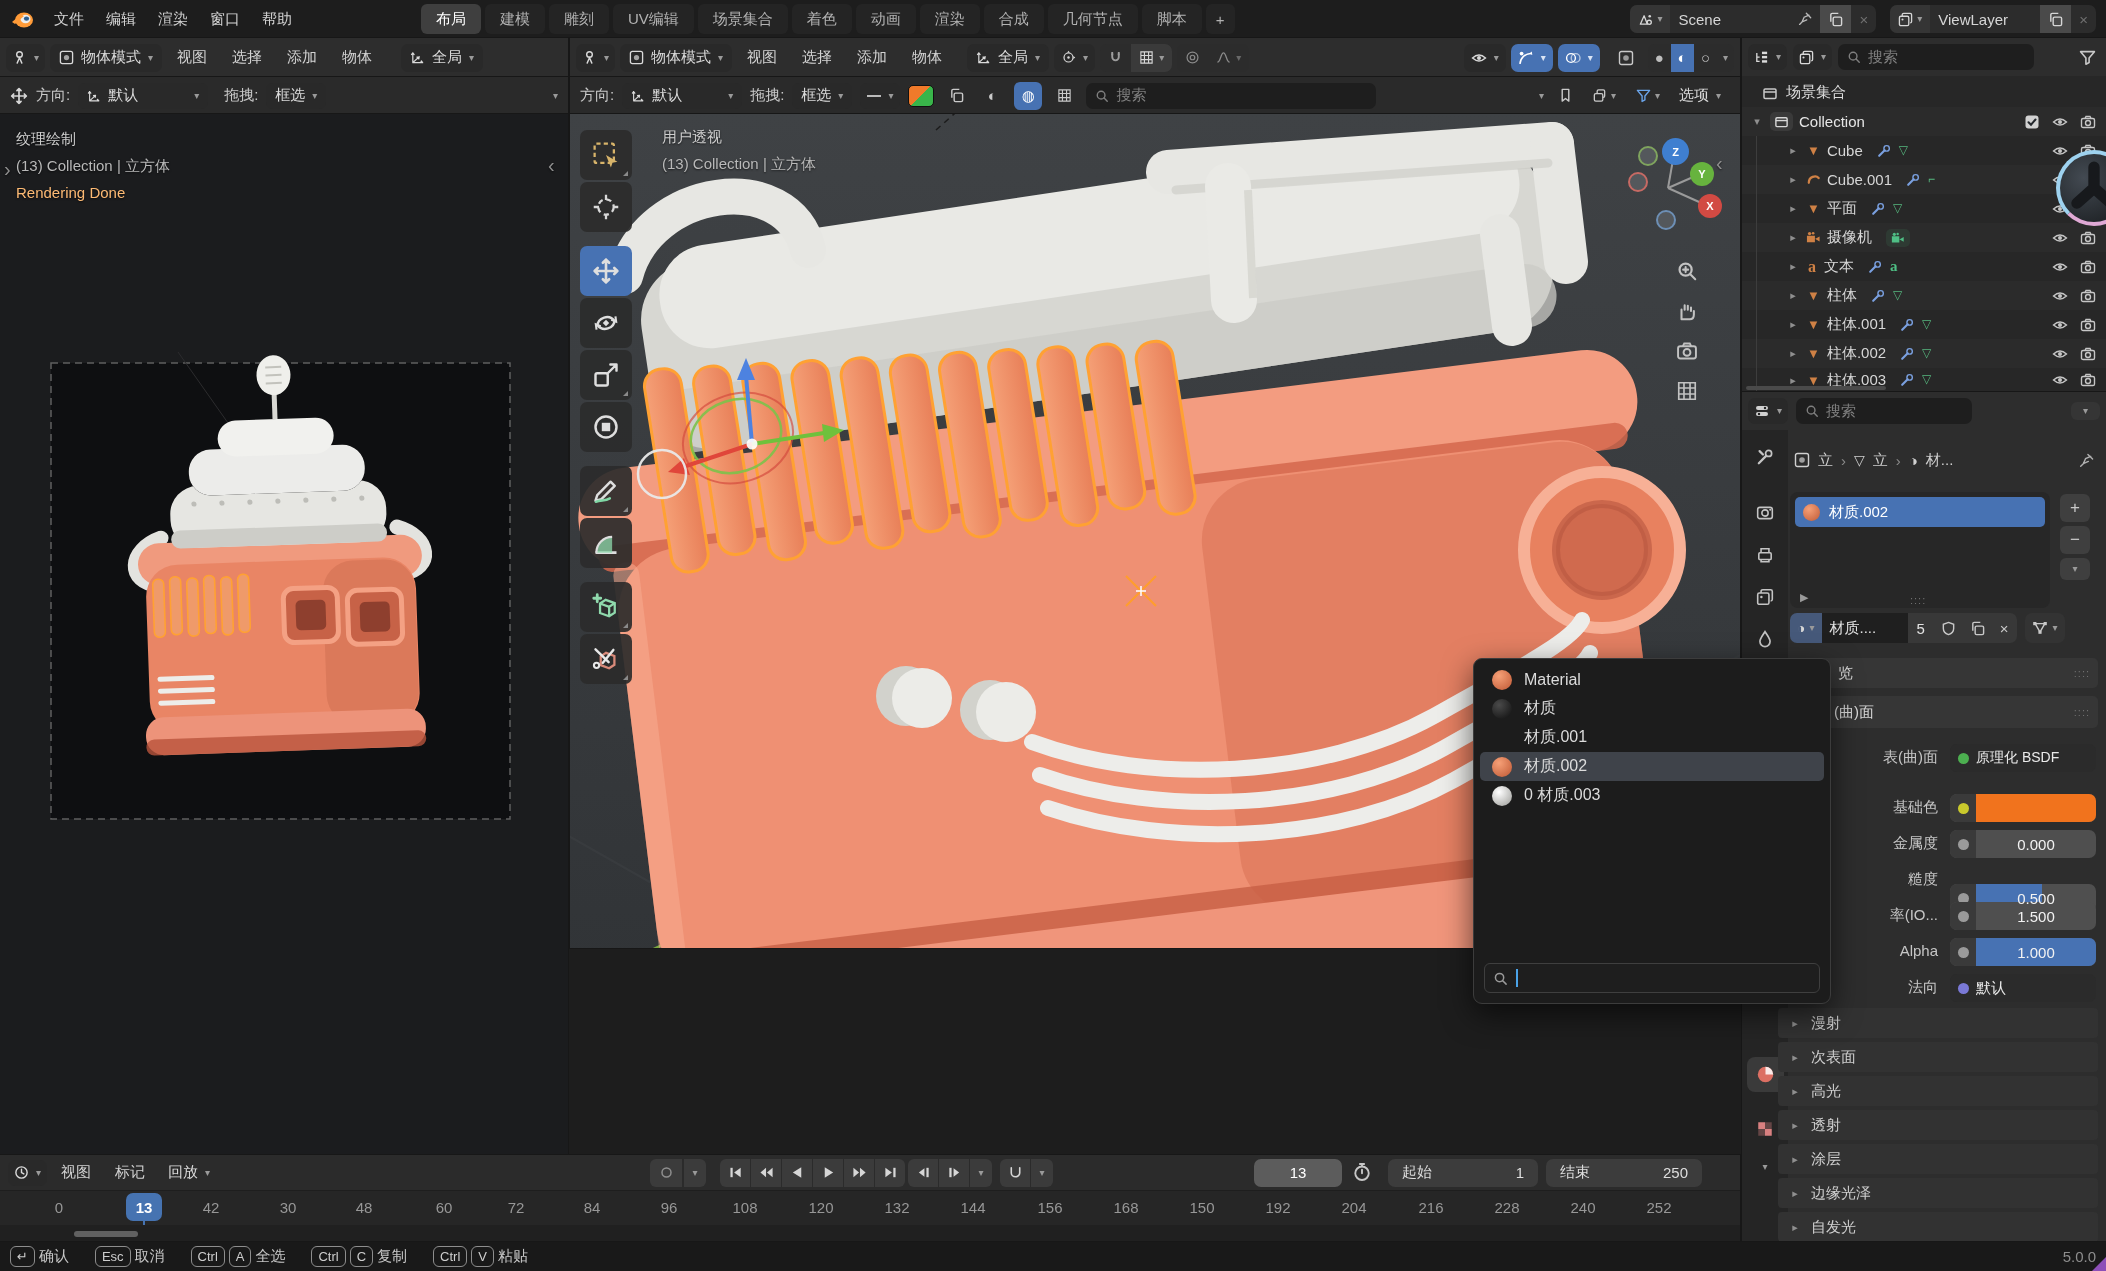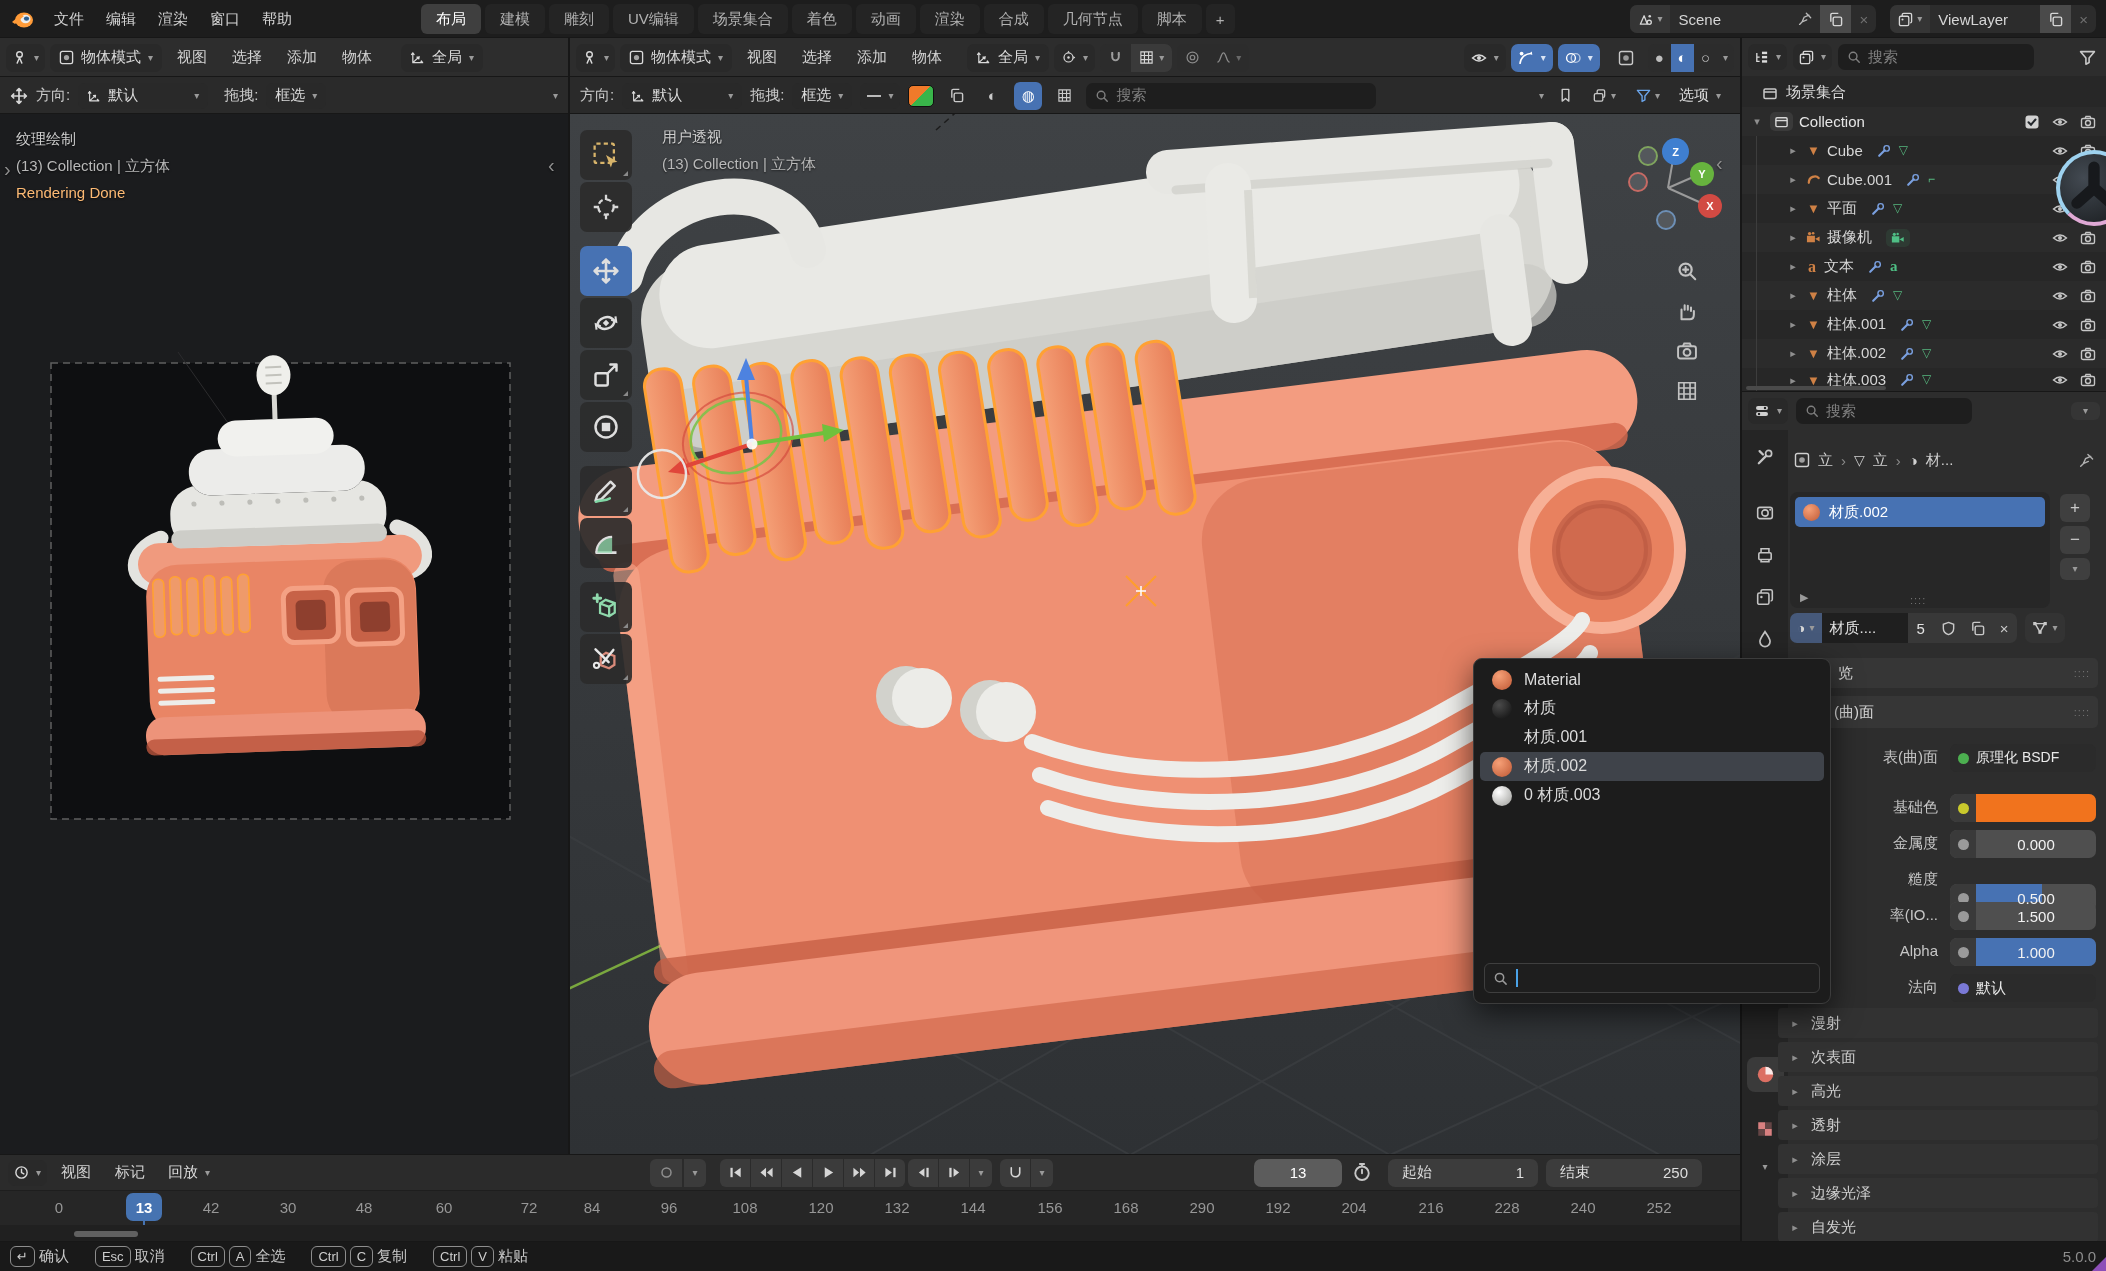--- a/index.html
+++ b/index.html
@@ -601,21 +601,21 @@
         <path d="M-8,-252 h16 M-8,-244 h16 M-8,-236 h16" stroke="#c2c2bc" stroke-width="2"></path>
       </g>
     </svg>
     <span class="ovl" style="left:16px;top:16px">纹理绘制</span>
     <span class="ovl" style="left:16px;top:43px;color:#b9b9b9">(13) Collection | 立方体</span>
     <span class="ovl" style="left:16px;top:70px;color:#fdba74">Rendering Done</span>
     <span class="ovl" style="left:4px;top:44px;color:#8f8f8f;font-size:20px">›</span>
     <span class="ovl" style="left:548px;top:40px;color:#8f8f8f;font-size:20px">‹</span>
   </div>
 
-  <div class="reg" style="left:570px;top:114px;width:1170px;height:1041px;overflow:hidden">
+  <div class="reg" style="left:570px;top:114px;width:1170px;height:834px;overflow:hidden">
     <svg width="1172" height="1041" viewBox="0 0 1172 1041" style="position:absolute;left:0;top:0">
       <defs>
         <linearGradient id="bgG" x1="0" y1="0" x2="0" y2="1">
             <stop offset="0" stop-color="#3f4245"></stop>
             <stop offset="1" stop-color="#2e3134"></stop>
           </linearGradient>
         <linearGradient id="barG" x1="0" y1="0" x2="1" y2="0">
             <stop offset="0" stop-color="#f5a077"></stop>
             <stop offset="1" stop-color="#e87f58"></stop>
           </linearGradient>
@@ -1348,30 +1348,30 @@
         </div>
       <div class="abs r" style="left:1660px;top:40px"></div>
     </div>
 
     <div class="abs" style="left:0;top:35px;width:1740px;height:35px;background:#262626;border-top:1px solid #1e1e1e">
       <span class="abs" style="left:59px;top:8px;transform:translateX(-50%);color:#979797">0</span>
       <span class="abs" style="left:211px;top:8px;transform:translateX(-50%);color:#979797">42</span>
       <span class="abs" style="left:288px;top:8px;transform:translateX(-50%);color:#979797">30</span>
       <span class="abs" style="left:364px;top:8px;transform:translateX(-50%);color:#979797">48</span>
       <span class="abs" style="left:444px;top:8px;transform:translateX(-50%);color:#979797">60</span>
-      <span class="abs" style="left:529px;top:8px;transform:translateX(-50%);color:#979797">72</span>
+      <span class="abs" style="left:516px;top:8px;transform:translateX(-50%);color:#979797">72</span>
       <span class="abs" style="left:592px;top:8px;transform:translateX(-50%);color:#979797">84</span>
       <span class="abs" style="left:669px;top:8px;transform:translateX(-50%);color:#979797">96</span>
       <span class="abs" style="left:745px;top:8px;transform:translateX(-50%);color:#979797">108</span>
       <span class="abs" style="left:821px;top:8px;transform:translateX(-50%);color:#979797">120</span>
       <span class="abs" style="left:897px;top:8px;transform:translateX(-50%);color:#979797">132</span>
       <span class="abs" style="left:973px;top:8px;transform:translateX(-50%);color:#979797">144</span>
       <span class="abs" style="left:1050px;top:8px;transform:translateX(-50%);color:#979797">156</span>
       <span class="abs" style="left:1126px;top:8px;transform:translateX(-50%);color:#979797">168</span>
-      <span class="abs" style="left:1202px;top:8px;transform:translateX(-50%);color:#979797">290</span>
+      <span class="abs" style="left:1202px;top:8px;transform:translateX(-50%);color:#979797">150</span>
       <span class="abs" style="left:1278px;top:8px;transform:translateX(-50%);color:#979797">192</span>
       <span class="abs" style="left:1354px;top:8px;transform:translateX(-50%);color:#979797">204</span>
       <span class="abs" style="left:1431px;top:8px;transform:translateX(-50%);color:#979797">216</span>
       <span class="abs" style="left:1507px;top:8px;transform:translateX(-50%);color:#979797">228</span>
       <span class="abs" style="left:1583px;top:8px;transform:translateX(-50%);color:#979797">240</span>
       <span class="abs" style="left:1659px;top:8px;transform:translateX(-50%);color:#979797">252</span>
       <div class="abs" style="left:126px;top:2px;width:36px;height:28px;background:#4673b1;border-radius:7px;display:flex;align-items:center;justify-content:center;color:#fff;font-weight:bold">
           <span>13</span>
         </div>
       <div class="abs" style="left:143px;top:30px;width:2px;height:22px;background:#4673b1"></div>

